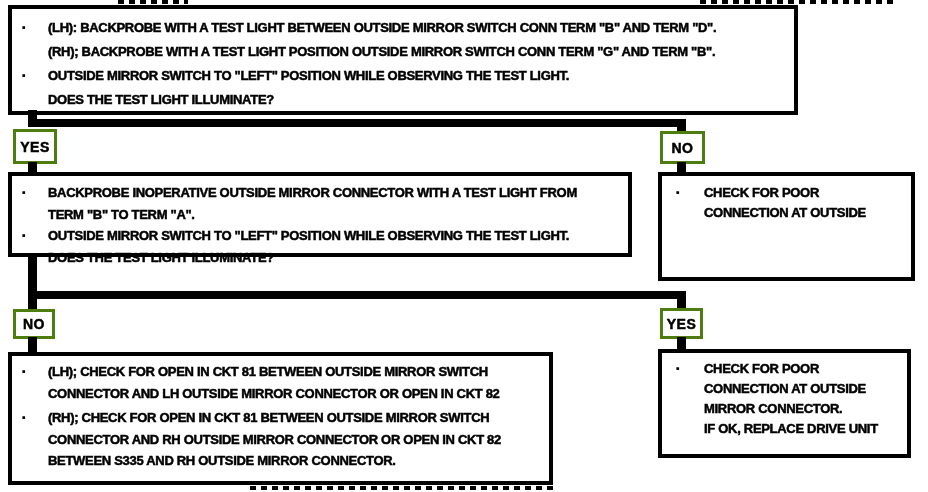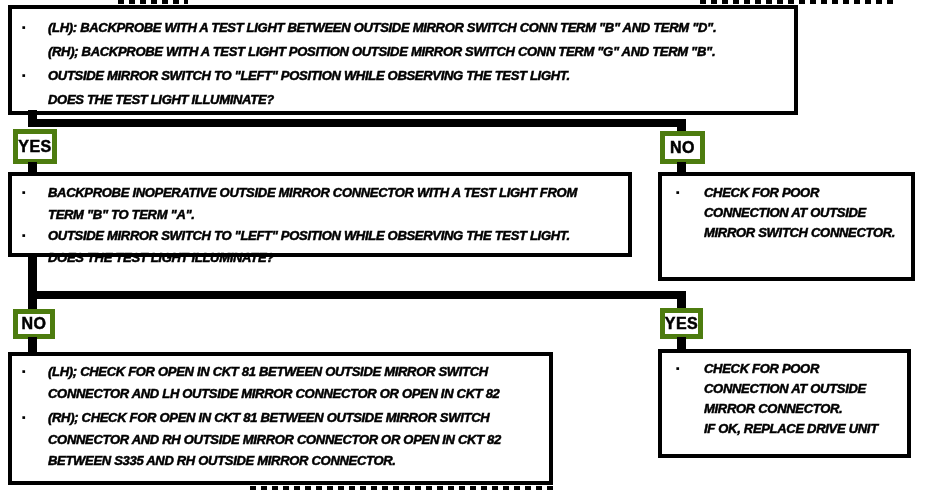--- a/index.html
+++ b/index.html
@@ -6,25 +6,25 @@
   .canvas{
     position:relative;width:928px;height:492px;background:#ffffff;
     font-family:"Liberation Sans",sans-serif;font-weight:700;color:#000;
     overflow:hidden;
   }
   .node{
     position:absolute;box-sizing:border-box;border:4px solid #000;background:#fff;
   }
   .line{display:flex;align-items:baseline;}
   .bullet{flex:0 0 26px;font-size:11px;line-height:inherit;transform:translateY(-1px);}
-  .txt{font-size:13px;letter-spacing:-0.3px;-webkit-text-stroke:0.5px #000;white-space:nowrap;font-style:italic;}
+  .txt{font-size:13px;letter-spacing:-0.3px;-webkit-text-stroke:0.5px #000;white-space:nowrap;}
   .tag{
-    position:absolute;box-sizing:border-box;border:5px solid #4d7c0f;background:#fff;
+    position:absolute;box-sizing:border-box;border:3px solid #4d7c0f;background:#fff;
     display:flex;align-items:center;justify-content:center;
-    font-size:16px;letter-spacing:0.5px;-webkit-text-stroke:0.5px #000;
+    font-size:14px;letter-spacing:0.5px;-webkit-text-stroke:0.5px #000;
   }
   .wire{position:absolute;background:#000;}
   .artifact{position:absolute;background:repeating-linear-gradient(90deg,#000 0 6px,transparent 6px 11px);}
   
   .b-step1{left:8px;top:5px;width:790px;height:110px;padding:7px 4px 0 10px;}
   .b-step1 .line{line-height:24px;}
   .b-step2{left:8px;top:172px;width:624px;height:85px;padding:6px 4px 0 10px;}
   .b-step2 .line{line-height:21px;}
   .b-switch{left:658px;top:172px;width:257px;height:109px;padding:7px 2px 0 14px;}
   .b-switch .line{line-height:20px;}
@@ -113,24 +113,20 @@
 
   <div class="node b-switch">
     <div class="line">
       <span class="bullet">▪</span>
       <span class="txt">CHECK FOR POOR</span>
     </div>
     <div class="line">
       <span class="bullet"></span>
       <span class="txt">CONNECTION AT OUTSIDE</span>
     </div>
-    <div class="line">
-      <span class="bullet"></span>
-      <span class="txt">MIRROR SWITCH CONNECTOR.</span>
-    </div>
   </div>
 
   <div class="wire w2a"></div>
   <div class="wire w2h"></div>
   <div class="wire w2b"></div>
   <div class="wire w2c"></div>
   <div class="tag t-no2">NO</div>
   <div class="tag t-yes2">YES</div>
   <div class="wire w2d"></div>
   <div class="wire w2e"></div>

